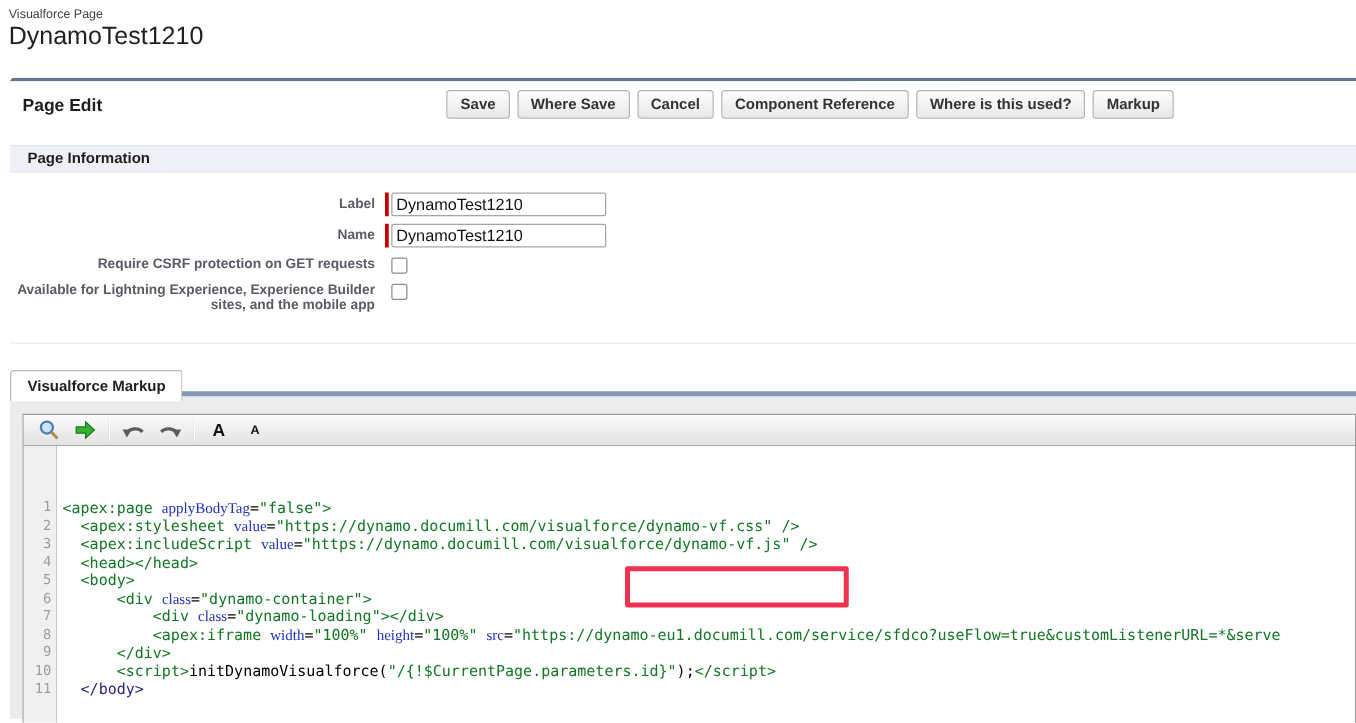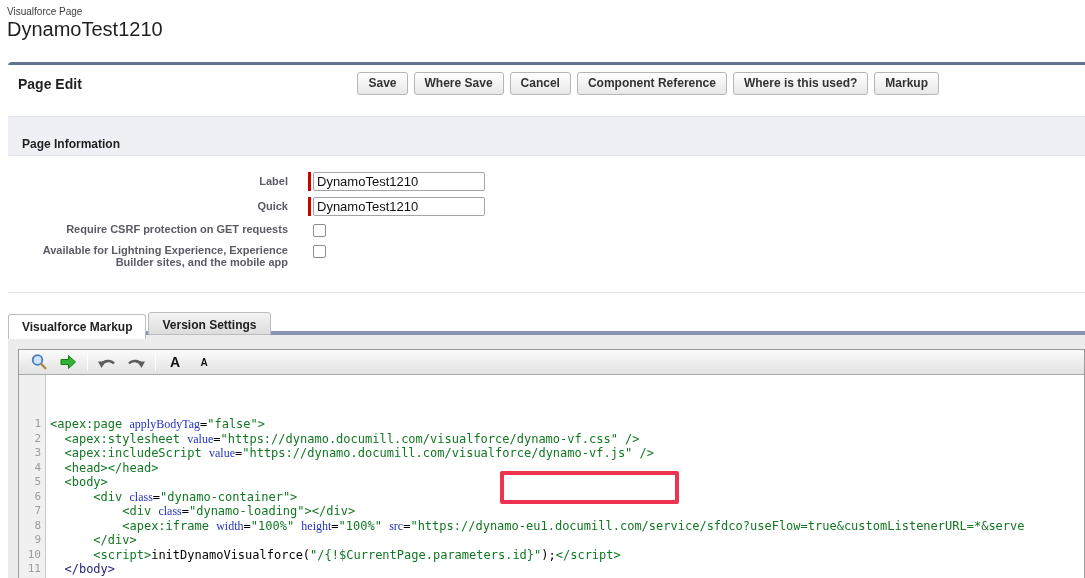--- a/index.html
+++ b/index.html
@@ -15,24 +15,24 @@
   .pb-panel { margin:21px 0 0 8px; width:calc(100% - 8px);
     border-top:3px solid #62738f; border-radius:4px 0 0 0; background:#fff;
     border-bottom:1px solid #e2e2e2; }
   .pb-header { display:flex; align-items:center; padding:7px 0 21px 10px; background:#fff;justify-content:center; }
   .pb-title { font-size:14px; font-weight:bold; color:#1f1f1f; }
   .actions { margin-left:auto; margin-right:146px; display:flex; gap:6px; }
   .sf-btn { font-family:"Liberation Sans", sans-serif; font-size:12px; font-weight:bold;
     color:#333; padding:3px 10px 4px; border:1px solid #b5b5b5; border-radius:3px;
     background:linear-gradient(#fefefe,#e8e8e9); cursor:pointer; white-space:nowrap; }
   .pb-subheader { background:#eef0f6; border-top:1px solid #e0e3ee; border-bottom:1px solid #e4e6ef;
-    padding:20px 0 4px 14px; font-size:12px; font-weight:bold; color:#1f1f1f; }
+    padding:2px 0 4px 14px; font-size:12px; font-weight:bold; color:#1f1f1f; }
   .pb-body { padding:16px 0 18px; }
   .form-row { display:flex; margin-bottom:6px; }
-  .lbl-col { width:300px; text-align:right; padding-right:20px; font-size:11px;
+  .lbl-col { width:300px; text-align:right; padding-right:8px; font-size:11px;
     font-weight:bold; color:#5b5b66; padding-top:3px; }
   .val-col { display:flex; align-items:flex-start; }
   .req-bar { width:3px; height:19px; background:#c00; margin-right:2px; }
   .req-spacer { width:5px; }
   .sf-input { width:172px; height:19px; border:1px solid #a5a5a5; border-radius:2px;
     font-family:"Liberation Sans", sans-serif; font-size:13px; color:#111; padding:0 3px; }
   .sf-textarea { width:404px; height:33px; border:1px solid #a5a5a5; border-radius:2px;
     font-family:"Liberation Sans", sans-serif; font-size:12px; resize:both; }
   .sf-checkbox { appearance:none; width:13px; height:13px; border:1px solid #8d8d8d;
     border-radius:2px; background:#fff; margin-top:2px; cursor:pointer; }
@@ -100,21 +100,21 @@
 
     <div class="form-row">
       <div class="lbl-col">Label</div>
       <div class="val-col">
         <span class="req-bar"></span>
         <input class="sf-input" type="text" value="DynamoTest1210" style="">
       </div>
     </div>
 
     <div class="form-row">
-      <div class="lbl-col">Quick</div>
+      <div class="lbl-col">Name</div>
       <div class="val-col">
         <span class="req-bar"></span>
         <input class="sf-input" type="text" value="DynamoTest1210" style="">
       </div>
     </div>
 
 
     <div class="form-row chk-row">
       <div class="lbl-col">Require CSRF protection on GET requests</div>
       <div class="val-col">
@@ -130,21 +130,20 @@
         <input type="checkbox" class="sf-checkbox" style="">
       </div>
     </div>
 
   </div>
 </div>
 
 <div class="tab-strip">
   <div class="tab-bar"></div>
 <div class="tab active">Visualforce Markup</div>
-    <div class="tab">Version Settings</div>
   </div>
 
 <div class="tab-content">
   <div class="editor">
     <div class="toolbar">
       <span class="tb-icon">
         <svg width="18" height="18" viewBox="0 0 18 18">
           <circle cx="7.5" cy="7" r="4.8" fill="#cfe4f7" stroke="#4a7db5" stroke-width="1.8"></circle>
           <line x1="11.2" y1="10.8" x2="16" y2="15.8" stroke="#b08a4f" stroke-width="2.4"></line>
         </svg>

